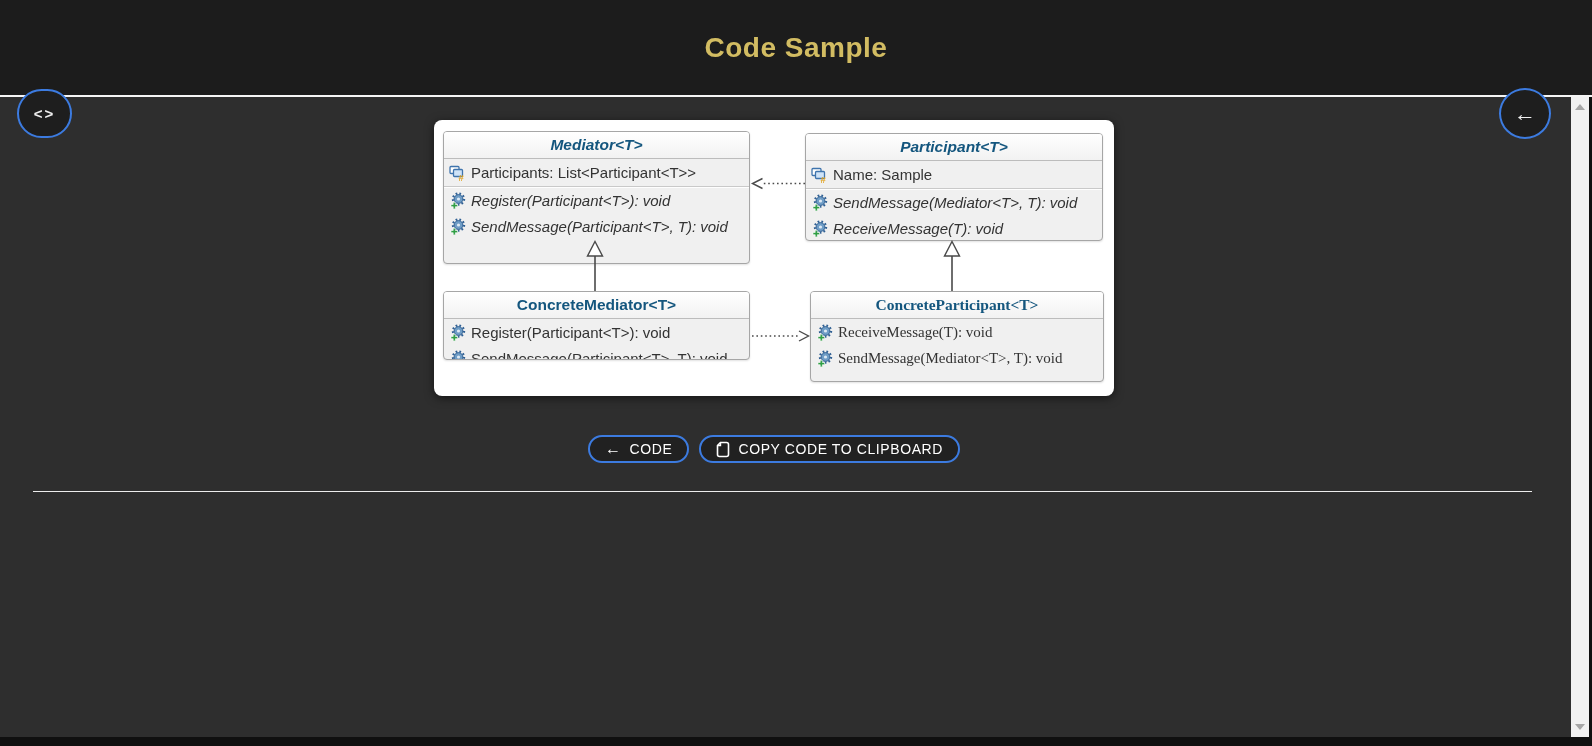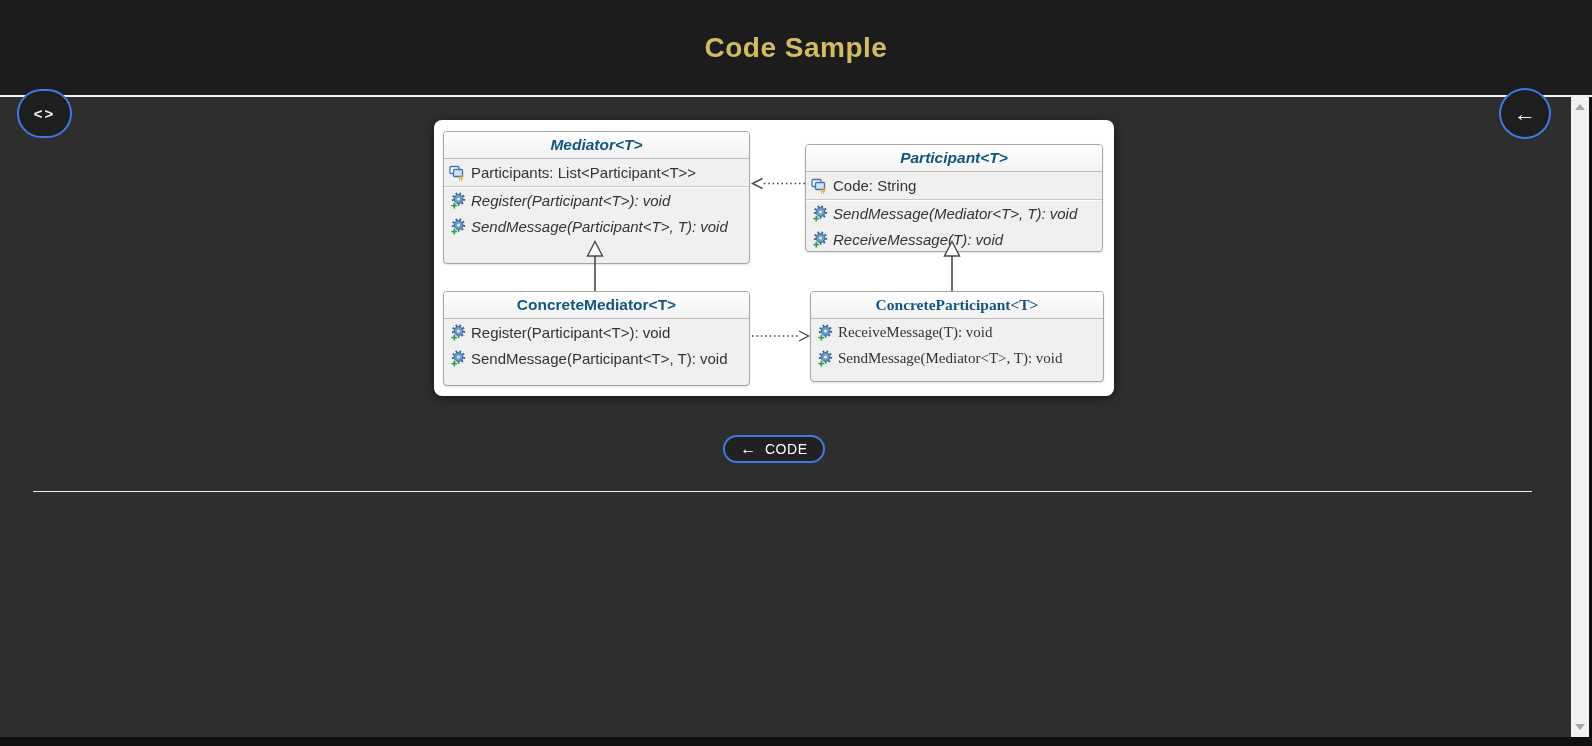--- a/index.html
+++ b/index.html
@@ -32,22 +32,22 @@
   
   .diagram-panel{
     position:absolute;left:434px;top:120px;width:680px;height:276px;
     background:#ffffff;border-radius:8px;box-shadow:0 2px 10px rgba(0,0,0,.55);
   }
   .uml-class{
     position:absolute;background:#f0f0f0;border:1px solid #a6a6a6;border-radius:4px;
     overflow:hidden;box-shadow:0 1px 2px rgba(0,0,0,.12);
   }
   .uml-class.pos-m {left:9px;  top:11px; width:307px;height:133px;}
-  .uml-class.pos-p {left:371px;top:24px; width:298px;height:108px;}
-  .uml-class.pos-cm{left:9px;  top:171px;width:307px;height:95px;}
+  .uml-class.pos-p {left:371px;top:13px; width:298px;height:108px;}
+  .uml-class.pos-cm{left:9px;  top:171px;width:307px;height:69px;}
   .uml-class.pos-cp{left:376px;top:171px;width:294px;height:91px;font-family:Liberation Serif, serif;}
   .uml-title{
     height:27px;line-height:26px;text-align:center;font-size:15.5px;font-weight:bold;
     color:#14567e;background:linear-gradient(#ffffff,#f2f2f2);
     border-bottom:1px solid #bcbcbc;
   }
   .abstract .uml-title{font-style:italic;}
   .uml-fields{border-bottom:1px solid #c9c9c9;box-shadow:0 1px 0 rgba(255,255,255,.9);}
   .uml-row{
     display:flex;align-items:center;gap:5px;padding:0 5px;height:27px;
@@ -141,21 +141,21 @@
 
     <div class="uml-class abstract pos-p">
       <div class="uml-title">Participant&lt;T&gt;</div>
       <div class="uml-fields">
         <div class="uml-row">
           <svg width="17" height="17" viewBox="0 0 17 17">
             <rect x="1" y="2.5" width="9" height="7" rx="1" fill="#ffffff" stroke="#3f74ad" stroke-width="1.3"></rect>
             <rect x="4.5" y="5.5" width="9" height="7" rx="1" fill="#cfe3f7" stroke="#3f74ad" stroke-width="1.3"></rect>
             <text x="9.5" y="16.5" font-size="9.5" font-weight="bold" fill="#e2a117">#</text>
           </svg>
-          <span>Code: String</span>
+          <span>Name: Sample</span>
         </div>
       </div>
       <div class="uml-methods">
         <div class="uml-row">
           <svg width="17" height="17" viewBox="0 0 17 17">
             <circle cx="9.5" cy="7" r="5.6" fill="none" stroke="#2f5f93" stroke-width="2.2" stroke-dasharray="1.7 2.1"></circle>
             <circle cx="9.5" cy="7" r="4.4" fill="#6f9dc6" stroke="#2f5f93" stroke-width="1"></circle>
             <circle cx="9.5" cy="7" r="1.6" fill="#dde9f4"></circle>
             <path d="M2 12.5 h2.2 v-2.2 h2.2 v2.2 h2.2 v2.2 H6.4 v2.2 H4.2 v-2.2 H2 z" fill="#2f9e44" stroke="#ffffff" stroke-width="0.6"></path>
           </svg>
@@ -235,20 +235,27 @@
       <path d="M518 136 V171" fill="none" stroke="#4a4a4a" stroke-width="1.6"></path>
       <path d="M518 121.5 L525.5 136 H510.5 Z" fill="#ffffff" stroke="#4a4a4a" stroke-width="1.4"></path>
     </svg>
   </div>
 
   <div class="actions-row">
     <button class="pill-btn">
       <span class="arrow-glyph">←</span>
       <span>CODE</span>
     </button>
+    <button class="pill-btn">
+      <svg width="14" height="17" viewBox="0 0 14 17">
+        <path d="M4.5 1.5 H10.5 Q12.5 1.5 12.5 3.5 V13.5 Q12.5 15.5 10.5 15.5 H3.5 Q1.5 15.5 1.5 13.5 V4.5 Z" fill="none" stroke="#ffffff" stroke-width="1.6"></path>
+        <path d="M4.5 1.5 V4.5 H1.5" fill="none" stroke="#ffffff" stroke-width="1.4"></path>
+      </svg>
+      <span>COPY CODE TO CLIPBOARD</span>
+    </button>
   </div>
 
   <div class="divider-line"></div>
 
   <div class="scrollbar-track">
     <div class="scroll-arrow up">
         <div class="tri-up"></div>
       </div>
     <div class="scroll-arrow down">
         <div class="tri-down"></div>

